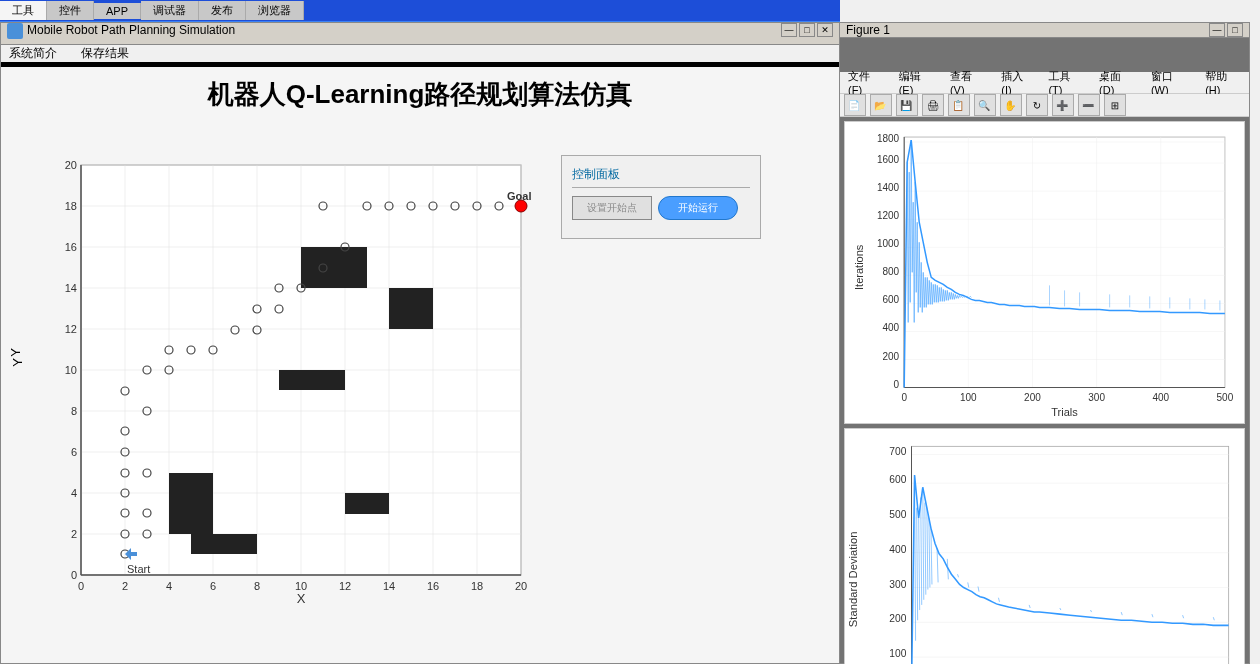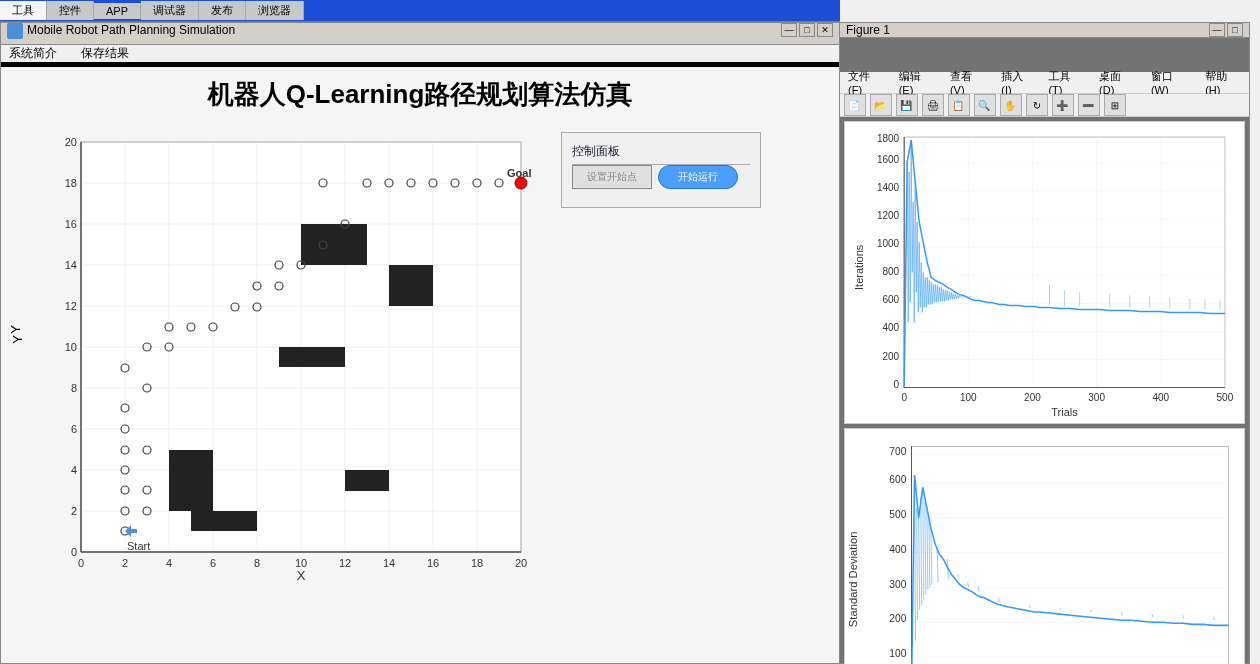--- a/index.html
+++ b/index.html
@@ -79,20 +79,21 @@
       color: #000;
     }
 
     .main-content {
       flex: 1;
       display: flex;
       flex-direction: column;
       align-items: center;
       padding: 10px;
       background: #f5f5f5;
+      gap: 23px;
     }
 
     .page-title {
       font-size: 26px;
       font-weight: bold;
       color: #000;
       margin-bottom: 10px;
       text-align: center;
     }
 
@@ -133,21 +134,22 @@
 
     .control-panel {
       border: 1px solid #aaa;
       padding: 10px;
       background: #f0f0f0;
       width: 200px;
     }
 
     .control-panel-title {
       font-size: 12px;
-      color: #0f172a;
+      color: #0369a1;
+      margin-bottom: 8px;
       border-bottom: 1px solid #aaa;
       padding-bottom: 4px;
     }
 
     .control-row {
       display: flex;
       flex-direction: row;
       align-items: center;
       gap: 6px;
       margin-bottom: 8px;

